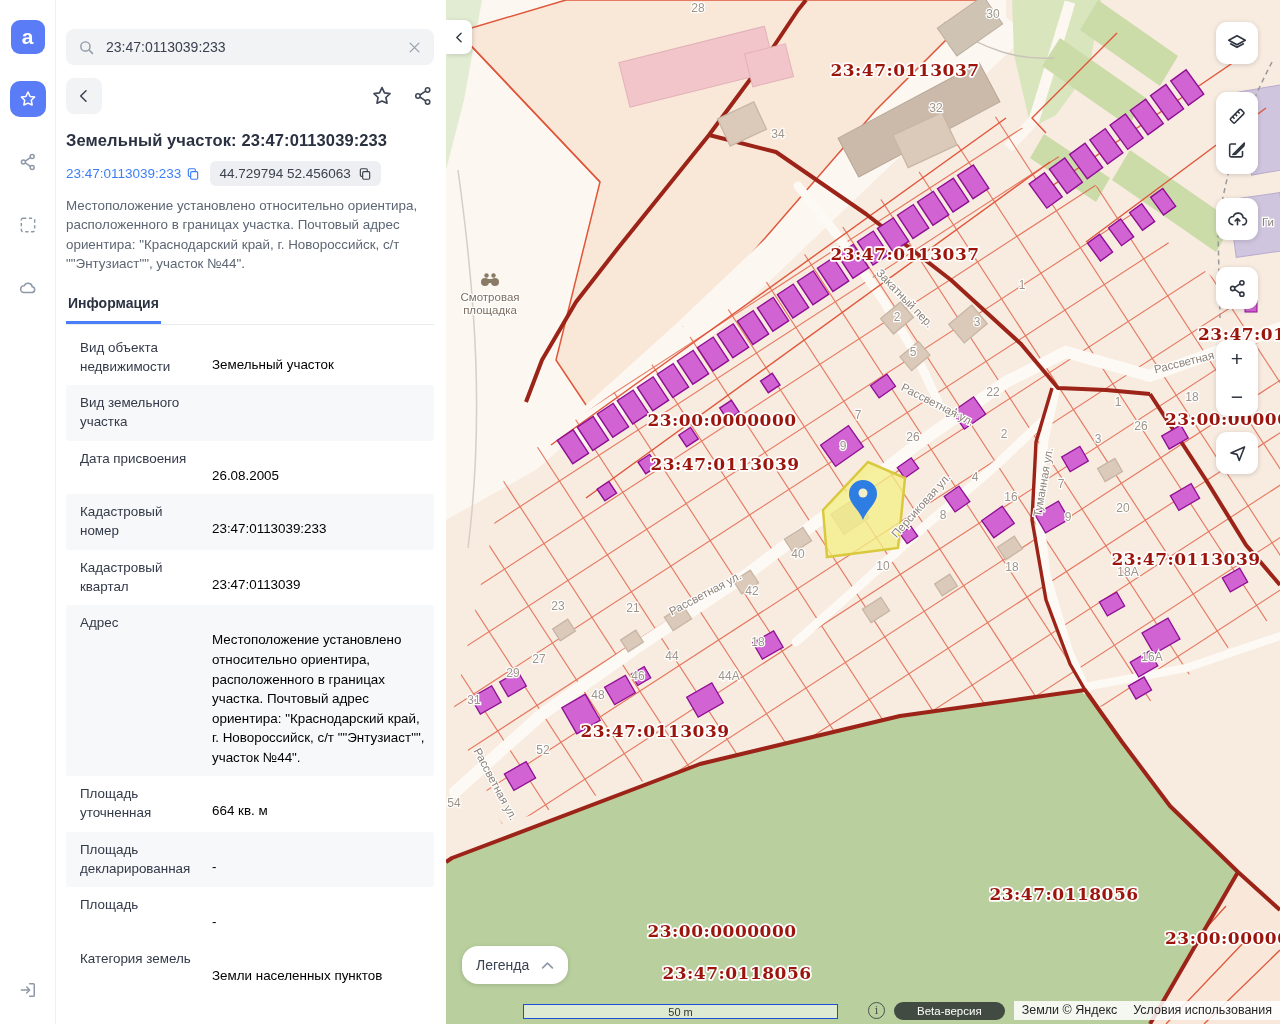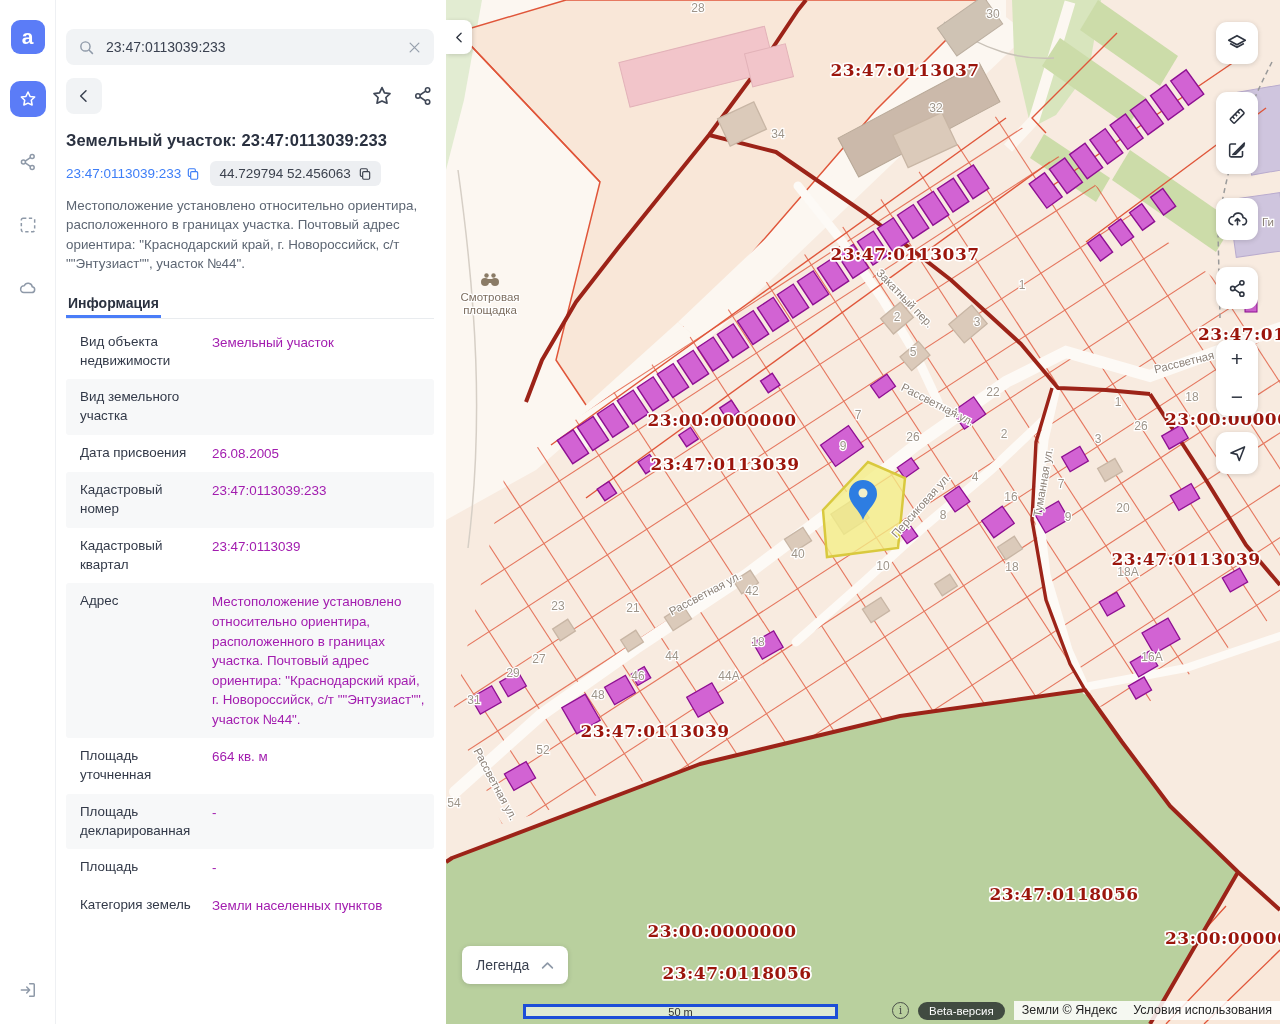--- a/index.html
+++ b/index.html
@@ -31,26 +31,26 @@
   .hdr-sp{flex:1;}
   .hicon{color:#3f4756;cursor:pointer;display:flex;}
   h1{font-size:16.5px;font-weight:700;color:#2a3140;margin:17px 0 0;letter-spacing:.1px;}
   .linkrow{margin-top:11px;display:flex;align-items:center;gap:10px;}
   .cadlink{color:#3d7ef7;font-size:13.5px;display:flex;align-items:center;gap:5px;cursor:pointer;}
   .coordchip{background:#edeff2;border-radius:6px;padding:5px 9px;font-size:13.5px;
     color:#3c424e;display:flex;align-items:center;gap:7px;cursor:pointer;}
   .desc{margin-top:10px;font-size:13.4px;line-height:1.45;color:#5d6673;}
   .tabbar{margin-top:20px;border-bottom:1px solid #e9ecef;}
   .tab{display:inline-block;font-weight:700;font-size:14px;color:#2b3240;
-    padding:0 2px 4px;border-bottom:3px solid #4a7df8;cursor:pointer;}
+    padding:0 2px 10px;border-bottom:3px solid #4a7df8;cursor:pointer;}
   #info-table{margin-top:5px;}
   .irow{display:flex;padding:9px 8px 9px 14px;font-size:13.4px;border-radius:3px;}
   .irow.alt{background:#f7f8f9;}
   .ilabel{width:132px;flex:none;color:#323948;line-height:1.4;padding-right:10px;}
-  .ivalue{flex:1;color:#a21caf;line-height:1.46;}
+  .ivalue{flex:1;color:#000000;line-height:1.46;margin-top:16px;}
 
   
   #map{position:fixed;left:446px;top:0;width:834px;height:1024px;overflow:hidden;
     background:#f8ebe0;}
   .q-label{font-family:"DejaVu Serif",serif;font-weight:700;font-size:17px;fill:#9b150c;
     stroke:#fff;stroke-width:3.5px;paint-order:stroke;stroke-linejoin:round;letter-spacing:.5px;}
   .s-label{font-size:11.5px;fill:#8d8278;stroke:#fff;stroke-width:2.4px;paint-order:stroke;}
   .n-label{font-size:12px;fill:#9e958a;stroke:#fff;stroke-width:2.4px;paint-order:stroke;}
   .poi-label{font-size:11.5px;fill:#7d6e5f;stroke:#fff;stroke-width:2.4px;paint-order:stroke;}
 
@@ -58,31 +58,31 @@
     box-shadow:0 1px 5px rgba(40,40,40,.18);display:flex;align-items:center;justify-content:center;
     color:#2e3440;cursor:pointer;}
   .mpill{position:absolute;right:22px;width:42px;background:#fff;border-radius:11px;
     box-shadow:0 1px 5px rgba(40,40,40,.18);display:flex;flex-direction:column;align-items:center;
     justify-content:space-evenly;color:#2e3440;}
   .zbtn{width:42px;height:36px;display:flex;align-items:center;justify-content:center;
     font-size:21px;color:#2e3440;cursor:pointer;}
   #collapse{position:absolute;left:0;top:20px;width:26px;height:34px;background:#fff;
     border-radius:0 8px 8px 0;box-shadow:1px 1px 4px rgba(40,40,40,.18);display:flex;
     align-items:center;justify-content:center;color:#2e3440;cursor:pointer;}
-  #legend-btn{position:absolute;left:16px;bottom:40px;height:38px;background:#fff;border-radius:8px;
+  #legend-btn{position:absolute;left:16px;bottom:40px;height:38px;background:#fff;border-radius:16px;
     box-shadow:0 1px 5px rgba(40,40,40,.18);display:flex;align-items:center;gap:12px;
     padding:0 14px;font-size:14px;color:#3a4150;cursor:pointer;}
   #scalebar{position:absolute;left:77px;bottom:5px;width:315px;height:15px;
-    border:3px solid #1d4ed8;background:rgba(255,255,255,.55);display:flex;align-items:center;
+    border:1px solid #1d4ed8;background:rgba(255,255,255,.55);display:flex;align-items:center;
     justify-content:center;font-size:11px;color:#333;}
   #attrib{position:absolute;right:0;bottom:4px;display:flex;align-items:center;gap:9px;}
   .info-ico{width:17px;height:17px;border-radius:50%;border:1.4px solid #4a4f4a;color:#4a4f4a;
     display:flex;align-items:center;justify-content:center;font-size:11px;
     font-family:"DejaVu Serif",serif;cursor:pointer;}
-  .beta{background:#414b41;color:#fff;border-radius:10px;padding:3px 11px;font-size:11.5px;}
+  .beta{background:#414b41;color:#fff;border-radius:10px;padding:3px 23px;font-size:11.5px;}
   .attr-strip{background:rgba(255,255,255,.85);padding:2px 8px 3px;display:flex;gap:16px;
     font-size:12.5px;color:#262626;}
   .attr-strip .terms{cursor:pointer;text-align:center;}
 </style>
 </head>
 <body>
 
 <nav id="rail">
   <div class="logo">
       <span>a</span>

